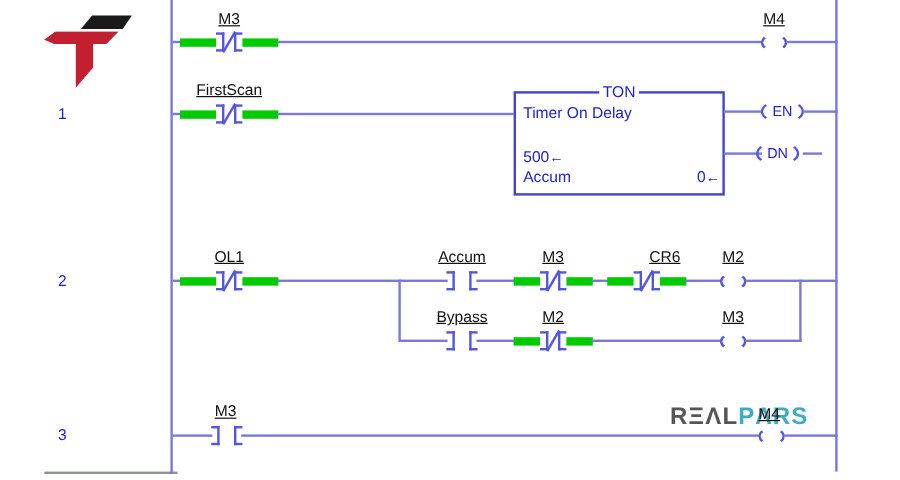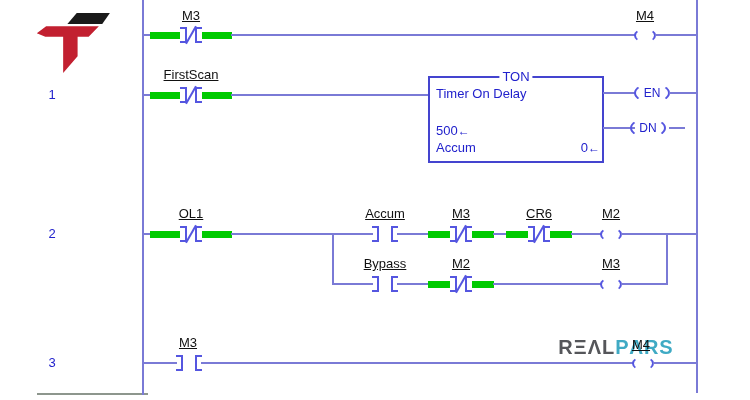--- a/index.html
+++ b/index.html
@@ -139,21 +139,21 @@
   <div class="wire" style="left:397px;top:233px;width:32px"></div>
   <div class="lbl" style="left:461px;top:206px">M3</div>
   <div class="ct" style="left:428px;top:223px;width:66px">
     <i class="gbn" style="left:0"></i>
     <i class="bl" style="left:22px"></i>
     <i class="sl" style="left:32px"></i>
     <i class="br" style="left:37px"></i>
     <i class="gbn" style="left:44px"></i>
   </div>
   <div class="wire" style="left:493px;top:233px;width:14px"></div>
-  <div class="lbl" style="left:539px;top:206px">CR6</div>
+  <div class="lbl" style="left:554px;top:206px">CR6</div>
   <div class="ct" style="left:506px;top:223px;width:66px">
     <i class="gbn" style="left:0"></i>
     <i class="bl" style="left:22px"></i>
     <i class="sl" style="left:32px"></i>
     <i class="br" style="left:37px"></i>
     <i class="gbn" style="left:44px"></i>
   </div>
   <div class="wire" style="left:571px;top:233px;width:30px"></div>
   <div class="lbl" style="left:611px;top:206px">M2</div>
   <div class="coil" style="left:600px;top:227px"></div>

